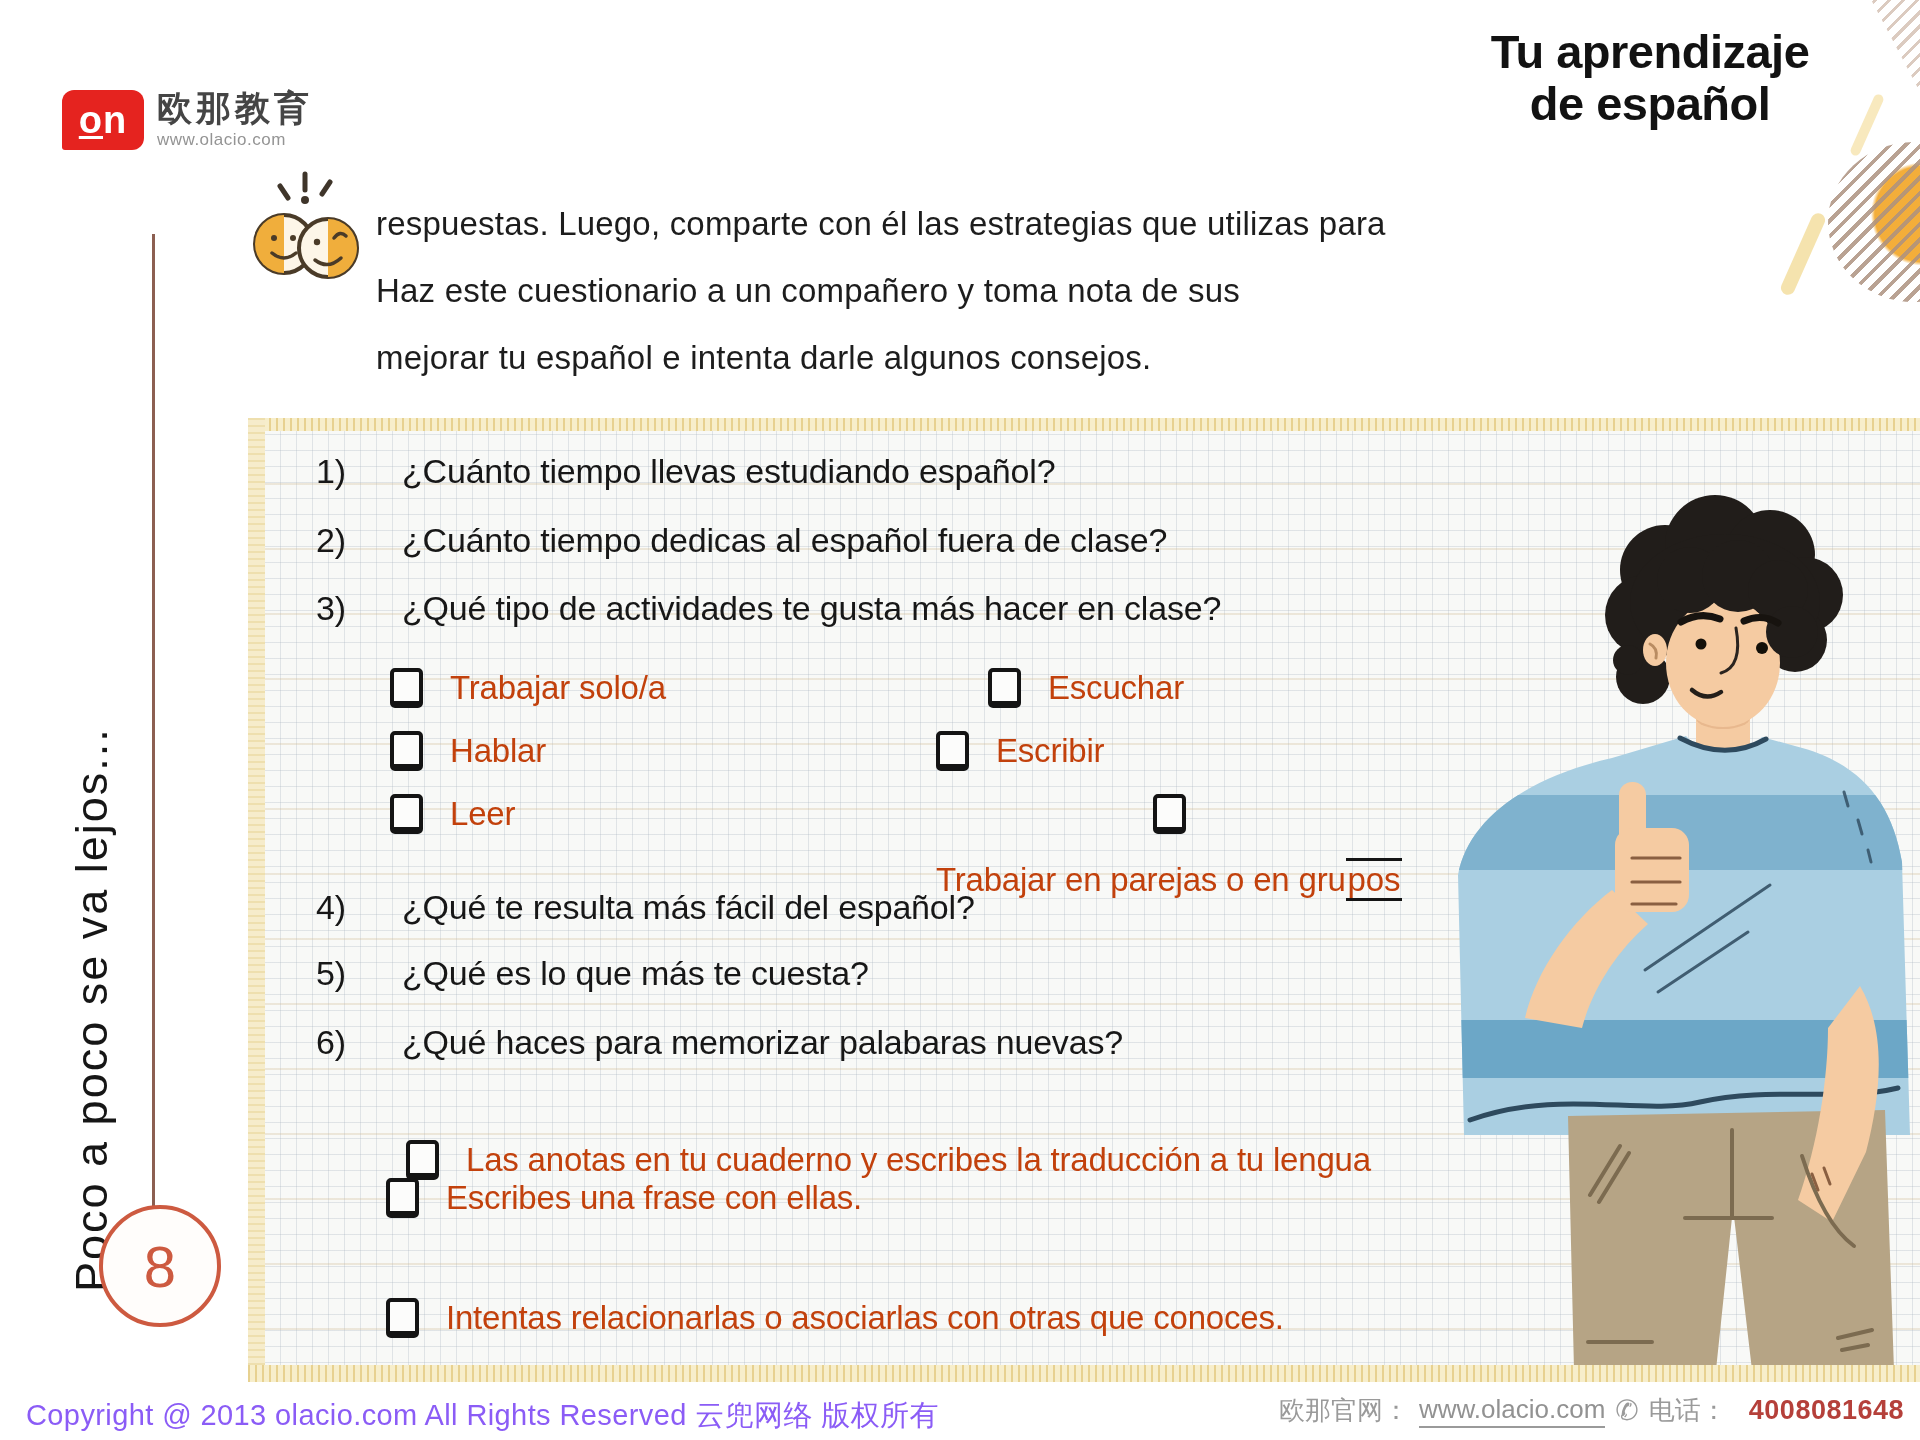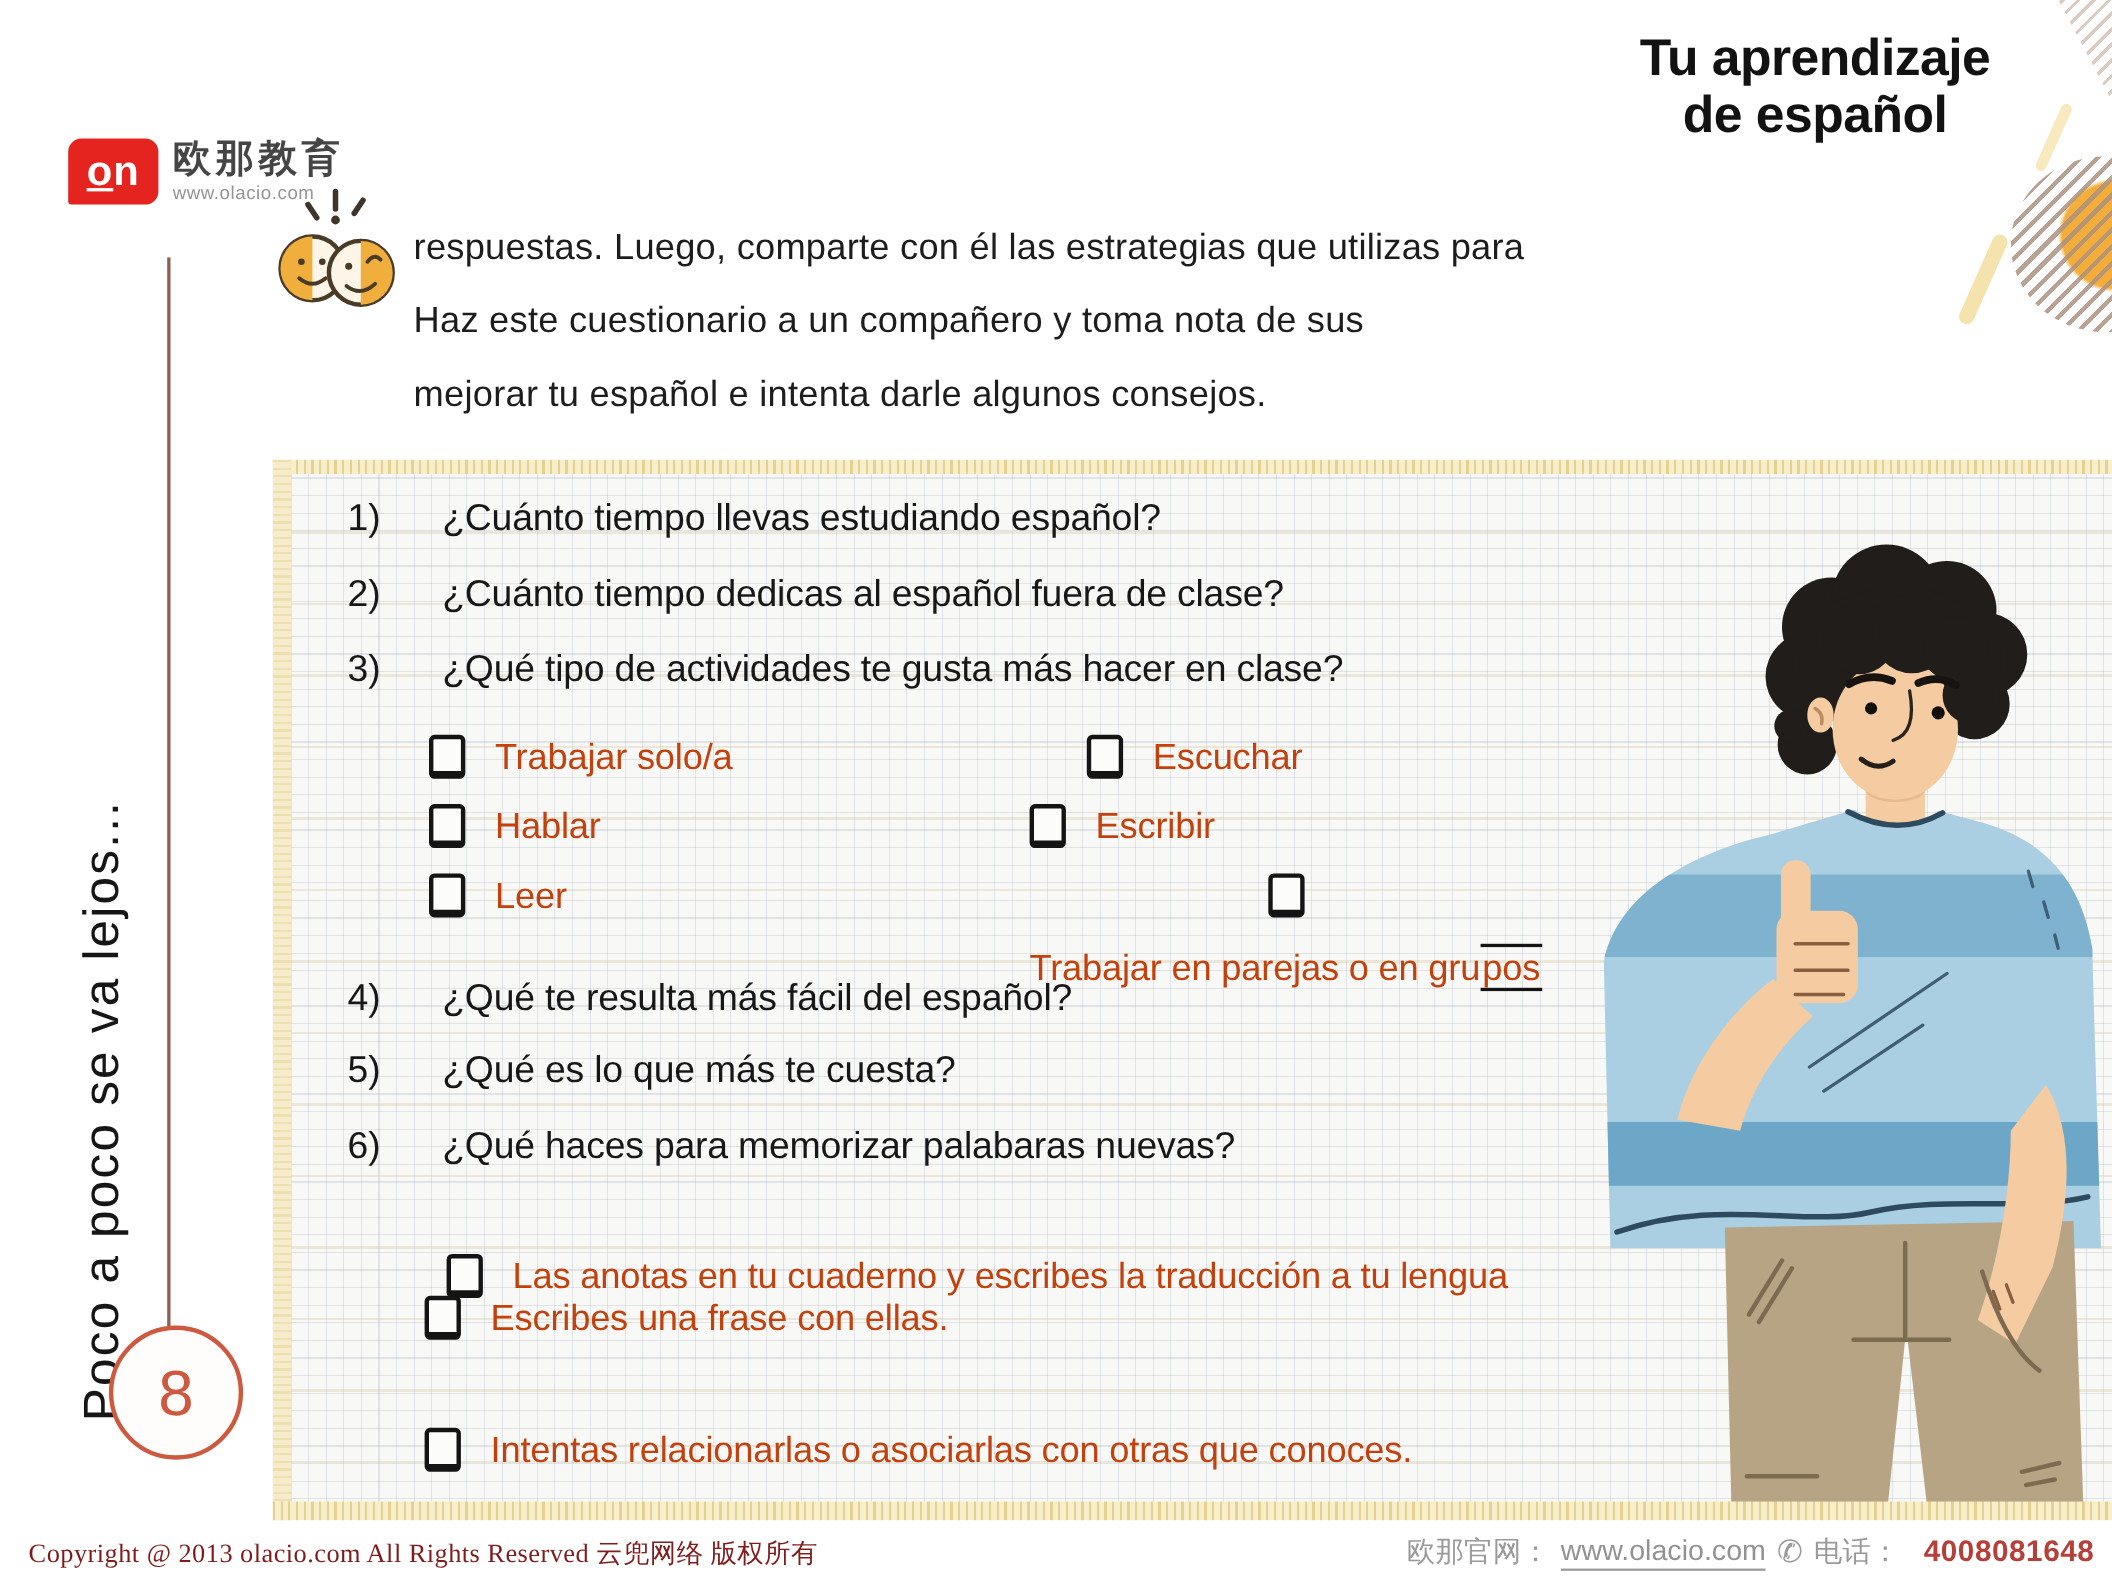--- a/index.html
+++ b/index.html
@@ -1,21 +1,21 @@
 <!DOCTYPE html>
 <html><head>
 <meta charset="utf-8">
 <style>
   html,body{margin:0;padding:0;}
   body{font-family:"Liberation Sans", sans-serif; background:#888;}
   #page{position:relative;width:1920px;height:1440px;background:#ffffff;overflow:hidden;}
   .abs{position:absolute;}
 
   
-  .logo-wrap{left:62px;top:90px;display:flex;gap:13px;align-items:flex-end;z-index:6;margin-top:36px;}
+  .logo-wrap{left:62px;top:90px;display:flex;gap:13px;align-items:flex-end;z-index:6;}
   .logo-box{width:82px;height:60px;background:#e5231f;border-radius:12px 12px 12px 3px;display:flex;align-items:center;justify-content:center;}
   .logo-box span{color:#fff;font-size:38px;font-weight:700;letter-spacing:1px;}
   .logo-box .u{text-decoration:underline;text-underline-offset:3px;}
   .logo-cn{font-size:35px;font-weight:700;color:#454545;letter-spacing:4px;line-height:1.05;}
   .logo-url{font-size:17px;color:#949494;margin-top:3px;letter-spacing:.5px;}
   .slide-title{left:1440px;top:26px;width:420px;text-align:center;font-size:47px;font-weight:800;color:#121212;line-height:1.1;letter-spacing:-.5px;z-index:6;}
 
   
   .deco-circle{left:1828px;top:142px;width:172px;height:160px;border-radius:50%;
     background-image:
@@ -55,21 +55,21 @@
   .q{display:flex;font-size:34px;color:#171717;letter-spacing:-.2px;z-index:6;white-space:nowrap;}
   .q .num{width:86px;flex:none;}
   .opt{display:flex;align-items:center;gap:27px;z-index:6;white-space:nowrap;}
   .cb{width:25px;height:29px;border:4px solid #141414;border-bottom-width:7px;border-radius:5px;background:#fcfcfb;flex:none;}
   .opt-label{font-size:33px;color:#c2410c;letter-spacing:-.2px;}
   .u-end{border-top:3px solid #141414;border-bottom:3px solid #141414;padding:0 2px;}
 
   .man{left:1440px;top:430px;z-index:2;}
 
   
-  .footer-left{left:26px;top:1396px;font-size:24px;color:#7f1d1d;letter-spacing:.4px;z-index:6;font-family:Liberation Serif, serif;}
+  .footer-left{left:26px;top:1396px;font-size:29px;color:#8b5cf6;letter-spacing:.4px;z-index:6;}
   .footer-right{right:16px;top:1393px;display:flex;align-items:center;gap:10px;font-size:26px;color:#9a9a9a;z-index:6;}
   .site-url{color:#929292;border-bottom:2px solid #9a9a9a;padding-bottom:1px;}
   .phone-glyph{font-size:28px;color:#9a9a9a;}
   .phone-num{color:#b5403a;font-weight:700;font-size:27px;letter-spacing:.5px;margin-left:12px;}
 </style>
 </head>
 <body>
 
 <div id="page">
 

